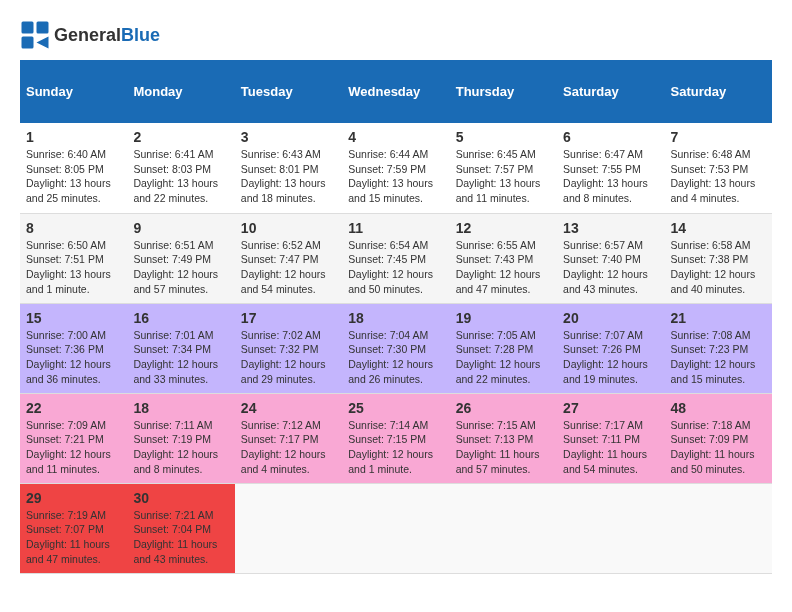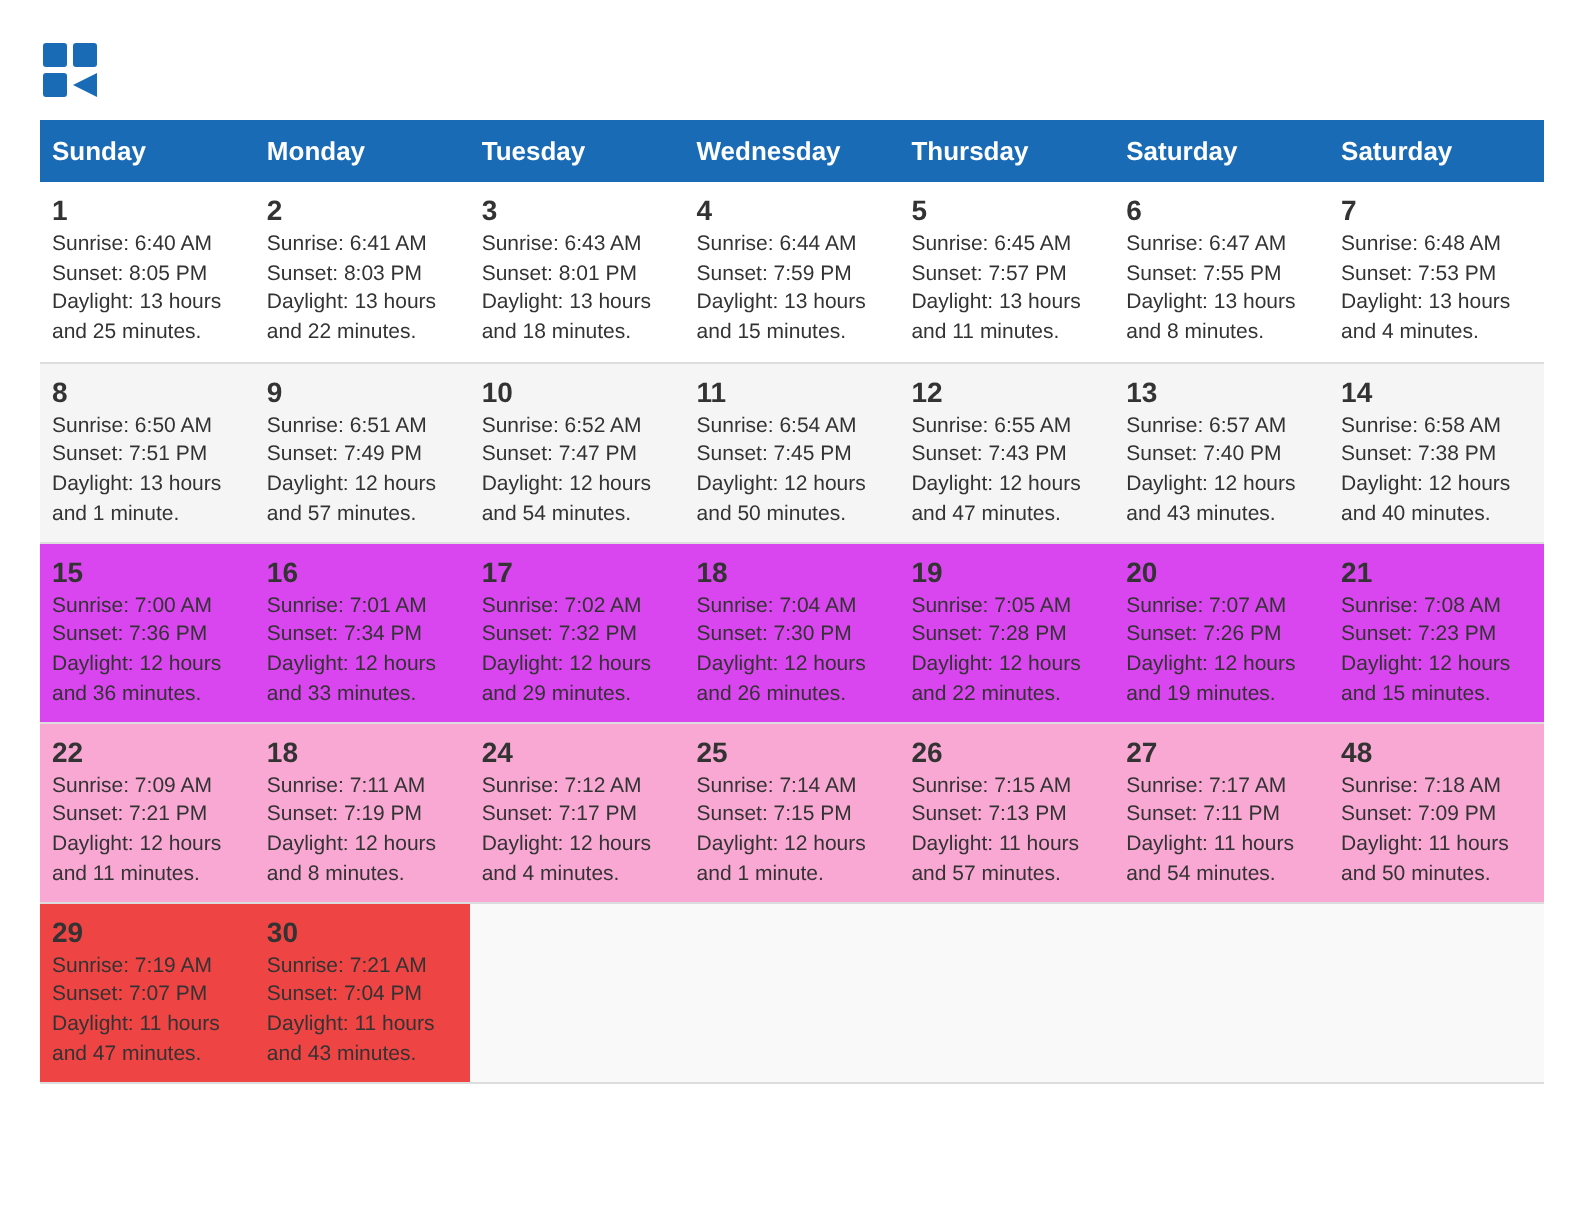--- a/index.html
+++ b/index.html
@@ -40,21 +40,21 @@
     table {
       width: 100%;
       border-collapse: collapse;
       font-size: 11px;
     }
     thead tr {
       background-color: #1a6bb5;
       color: #fff;
     }
     thead th {
-      padding: 8px 6px;
+      padding: 24px 6px;
       text-align: left;
       font-size: 13px;
       font-weight: bold;
     }
     tbody tr {
       border-bottom: 1px solid #ddd;
     }
     tbody tr:nth-child(odd) {
       background-color: #fff;
     }
@@ -88,20 +88,23 @@
 <body>
 
 <div class="header-area">
   <div class="logo">
     <svg class="logo-icon" viewBox="0 0 40 40">
       <rect x="2" y="2" width="16" height="16" rx="2" fill="#1a6bb5"></rect>
       <rect x="22" y="2" width="16" height="16" rx="2" fill="#1a6bb5"></rect>
       <rect x="2" y="22" width="16" height="16" rx="2" fill="#1a6bb5"></rect>
       <polygon points="22,30 38,22 38,38" fill="#1a6bb5"></polygon>
     </svg>
+    <div>
+      <span style="font-size:18px;font-weight:bold;color:#333;">General</span><span style="font-size:18px;font-weight:bold;color:#1a6bb5;">Blue</span>
+    </div>
   </div>
   <div class="title-area">
     <div class="month-title"></div>
     <div class="subtitle"></div>
   </div>
 </div>
 
 <table>
   <thead>
     <tr>
@@ -126,21 +129,21 @@
       </tr>
       <tr style="background-color: rgb(245, 245, 245);">
         <td><span class="day-num">8</span><span class="day-info">Sunrise: 6:50 AM<br>Sunset: 7:51 PM<br>Daylight: 13 hours and 1 minute.</span></td>
         <td><span class="day-num">9</span><span class="day-info">Sunrise: 6:51 AM<br>Sunset: 7:49 PM<br>Daylight: 12 hours and 57 minutes.</span></td>
         <td><span class="day-num">10</span><span class="day-info">Sunrise: 6:52 AM<br>Sunset: 7:47 PM<br>Daylight: 12 hours and 54 minutes.</span></td>
         <td><span class="day-num">11</span><span class="day-info">Sunrise: 6:54 AM<br>Sunset: 7:45 PM<br>Daylight: 12 hours and 50 minutes.</span></td>
         <td><span class="day-num">12</span><span class="day-info">Sunrise: 6:55 AM<br>Sunset: 7:43 PM<br>Daylight: 12 hours and 47 minutes.</span></td>
         <td><span class="day-num">13</span><span class="day-info">Sunrise: 6:57 AM<br>Sunset: 7:40 PM<br>Daylight: 12 hours and 43 minutes.</span></td>
         <td><span class="day-num">14</span><span class="day-info">Sunrise: 6:58 AM<br>Sunset: 7:38 PM<br>Daylight: 12 hours and 40 minutes.</span></td>
       </tr>
-      <tr style="background-color: #d946ef;">
+      <tr style="background-color: #c4b5fd;">
         <td><span class="day-num">15</span><span class="day-info">Sunrise: 7:00 AM<br>Sunset: 7:36 PM<br>Daylight: 12 hours and 36 minutes.</span></td>
         <td><span class="day-num">16</span><span class="day-info">Sunrise: 7:01 AM<br>Sunset: 7:34 PM<br>Daylight: 12 hours and 33 minutes.</span></td>
         <td><span class="day-num">17</span><span class="day-info">Sunrise: 7:02 AM<br>Sunset: 7:32 PM<br>Daylight: 12 hours and 29 minutes.</span></td>
         <td><span class="day-num">18</span><span class="day-info">Sunrise: 7:04 AM<br>Sunset: 7:30 PM<br>Daylight: 12 hours and 26 minutes.</span></td>
         <td><span class="day-num">19</span><span class="day-info">Sunrise: 7:05 AM<br>Sunset: 7:28 PM<br>Daylight: 12 hours and 22 minutes.</span></td>
         <td><span class="day-num">20</span><span class="day-info">Sunrise: 7:07 AM<br>Sunset: 7:26 PM<br>Daylight: 12 hours and 19 minutes.</span></td>
         <td><span class="day-num">21</span><span class="day-info">Sunrise: 7:08 AM<br>Sunset: 7:23 PM<br>Daylight: 12 hours and 15 minutes.</span></td>
       </tr>
       <tr style="background-color: #f9a8d4;">
         <td><span class="day-num">22</span><span class="day-info">Sunrise: 7:09 AM<br>Sunset: 7:21 PM<br>Daylight: 12 hours and 11 minutes.</span></td>

